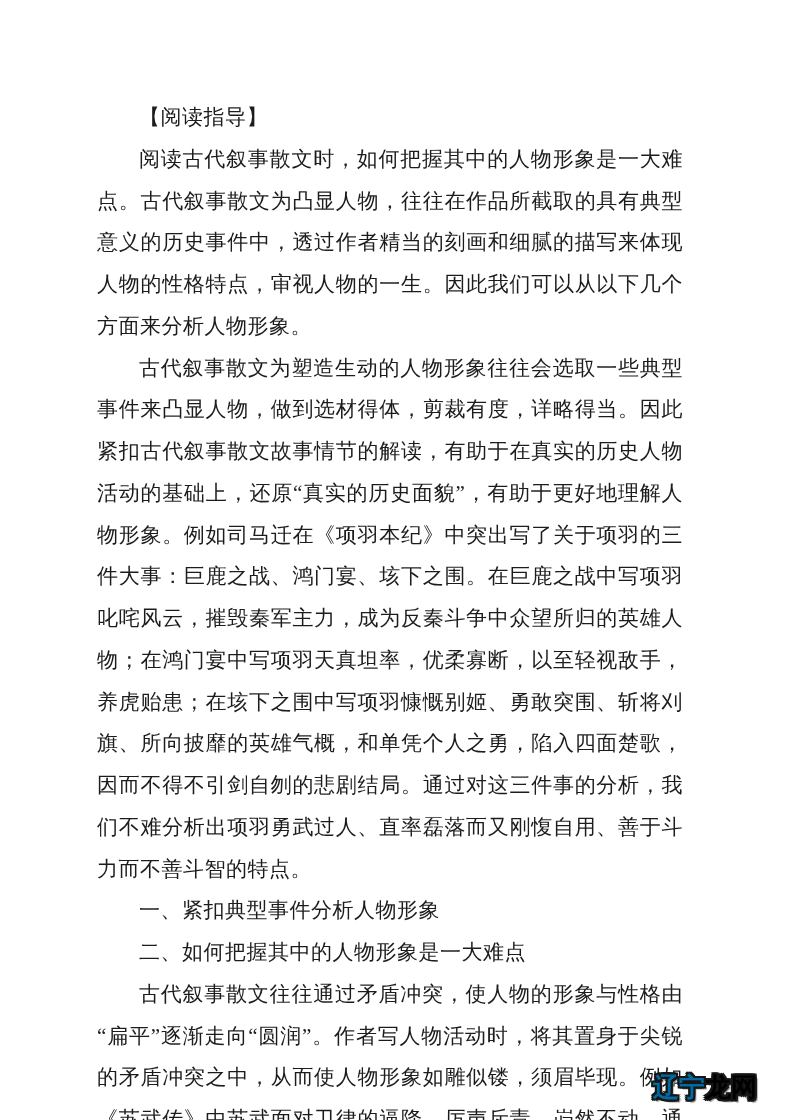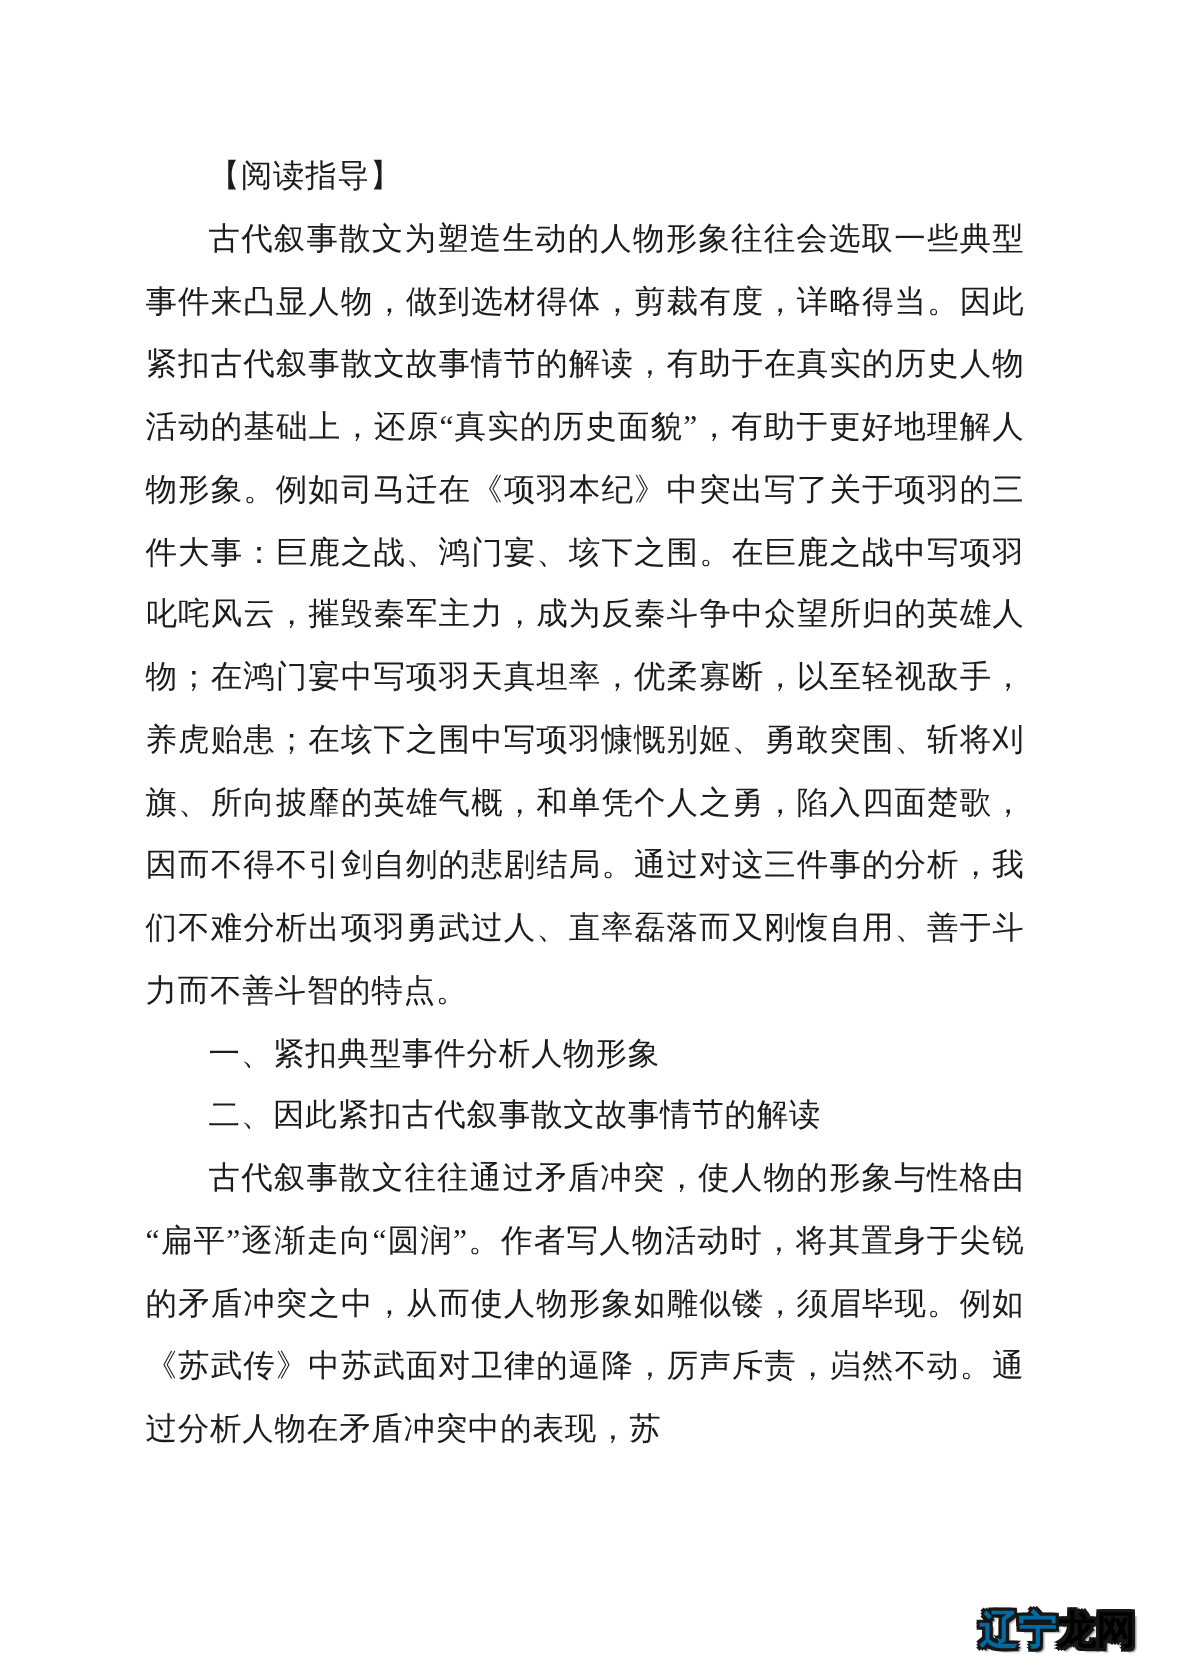--- a/index.html
+++ b/index.html
@@ -58,23 +58,24 @@
   .wm-red   { color: #0369a1; }
   .wm-white { color: #000000; }
 </style>
 </head>
 <body>
 
 <div class="page">
 
   <div class="doc-content">
     <p>【阅读指导】</p>
+    <p>阅读古代叙事散文时，如何把握其中的人物形象是一大难点。古代叙事散文为凸显人物，往往在作品所截取的具有典型意义的历史事件中，透过作者精当的刻画和细腻的描写来体现人物的性格特点，审视人物的一生。因此我们可以从以下几个方面来分析人物形象。</p>
     <p>古代叙事散文为塑造生动的人物形象往往会选取一些典型事件来凸显人物，做到选材得体，剪裁有度，详略得当。因此紧扣古代叙事散文故事情节的解读，有助于在真实的历史人物活动的基础上，还原“真实的历史面貌”，有助于更好地理解人物形象。例如司马迁在《项羽本纪》中突出写了关于项羽的三件大事：巨鹿之战、鸿门宴、垓下之围。在巨鹿之战中写项羽叱咤风云，摧毁秦军主力，成为反秦斗争中众望所归的英雄人物；在鸿门宴中写项羽天真坦率，优柔寡断，以至轻视敌手，养虎贻患；在垓下之围中写项羽慷慨别姬、勇敢突围、斩将刈旗、所向披靡的英雄气概，和单凭个人之勇，陷入四面楚歌，因而不得不引剑自刎的悲剧结局。通过对这三件事的分析，我们不难分析出项羽勇武过人、直率磊落而又刚愎自用、善于斗力而不善斗智的特点。</p>
     <p>一、紧扣典型事件分析人物形象</p>
-    <p>二、因此紧扣古代叙事散文故事情节的解读</p>
+    <p>二、如何把握其中的人物形象是一大难点</p>
     <p>古代叙事散文往往通过矛盾冲突，使人物的形象与性格由“扁平”逐渐走向“圆润”。作者写人物活动时，将其置身于尖锐的矛盾冲突之中，从而使人物形象如雕似镂，须眉毕现。例如《苏武传》中苏武面对卫律的逼降，厉声斥责，岿然不动。通过分析人物在矛盾冲突中的表现，苏</p>
   </div>
 
   <div class="watermark">
     <span class="wm-red">辽宁</span><span class="wm-white">龙网</span>
   </div>
 
 </div>
 
 </body></html>

